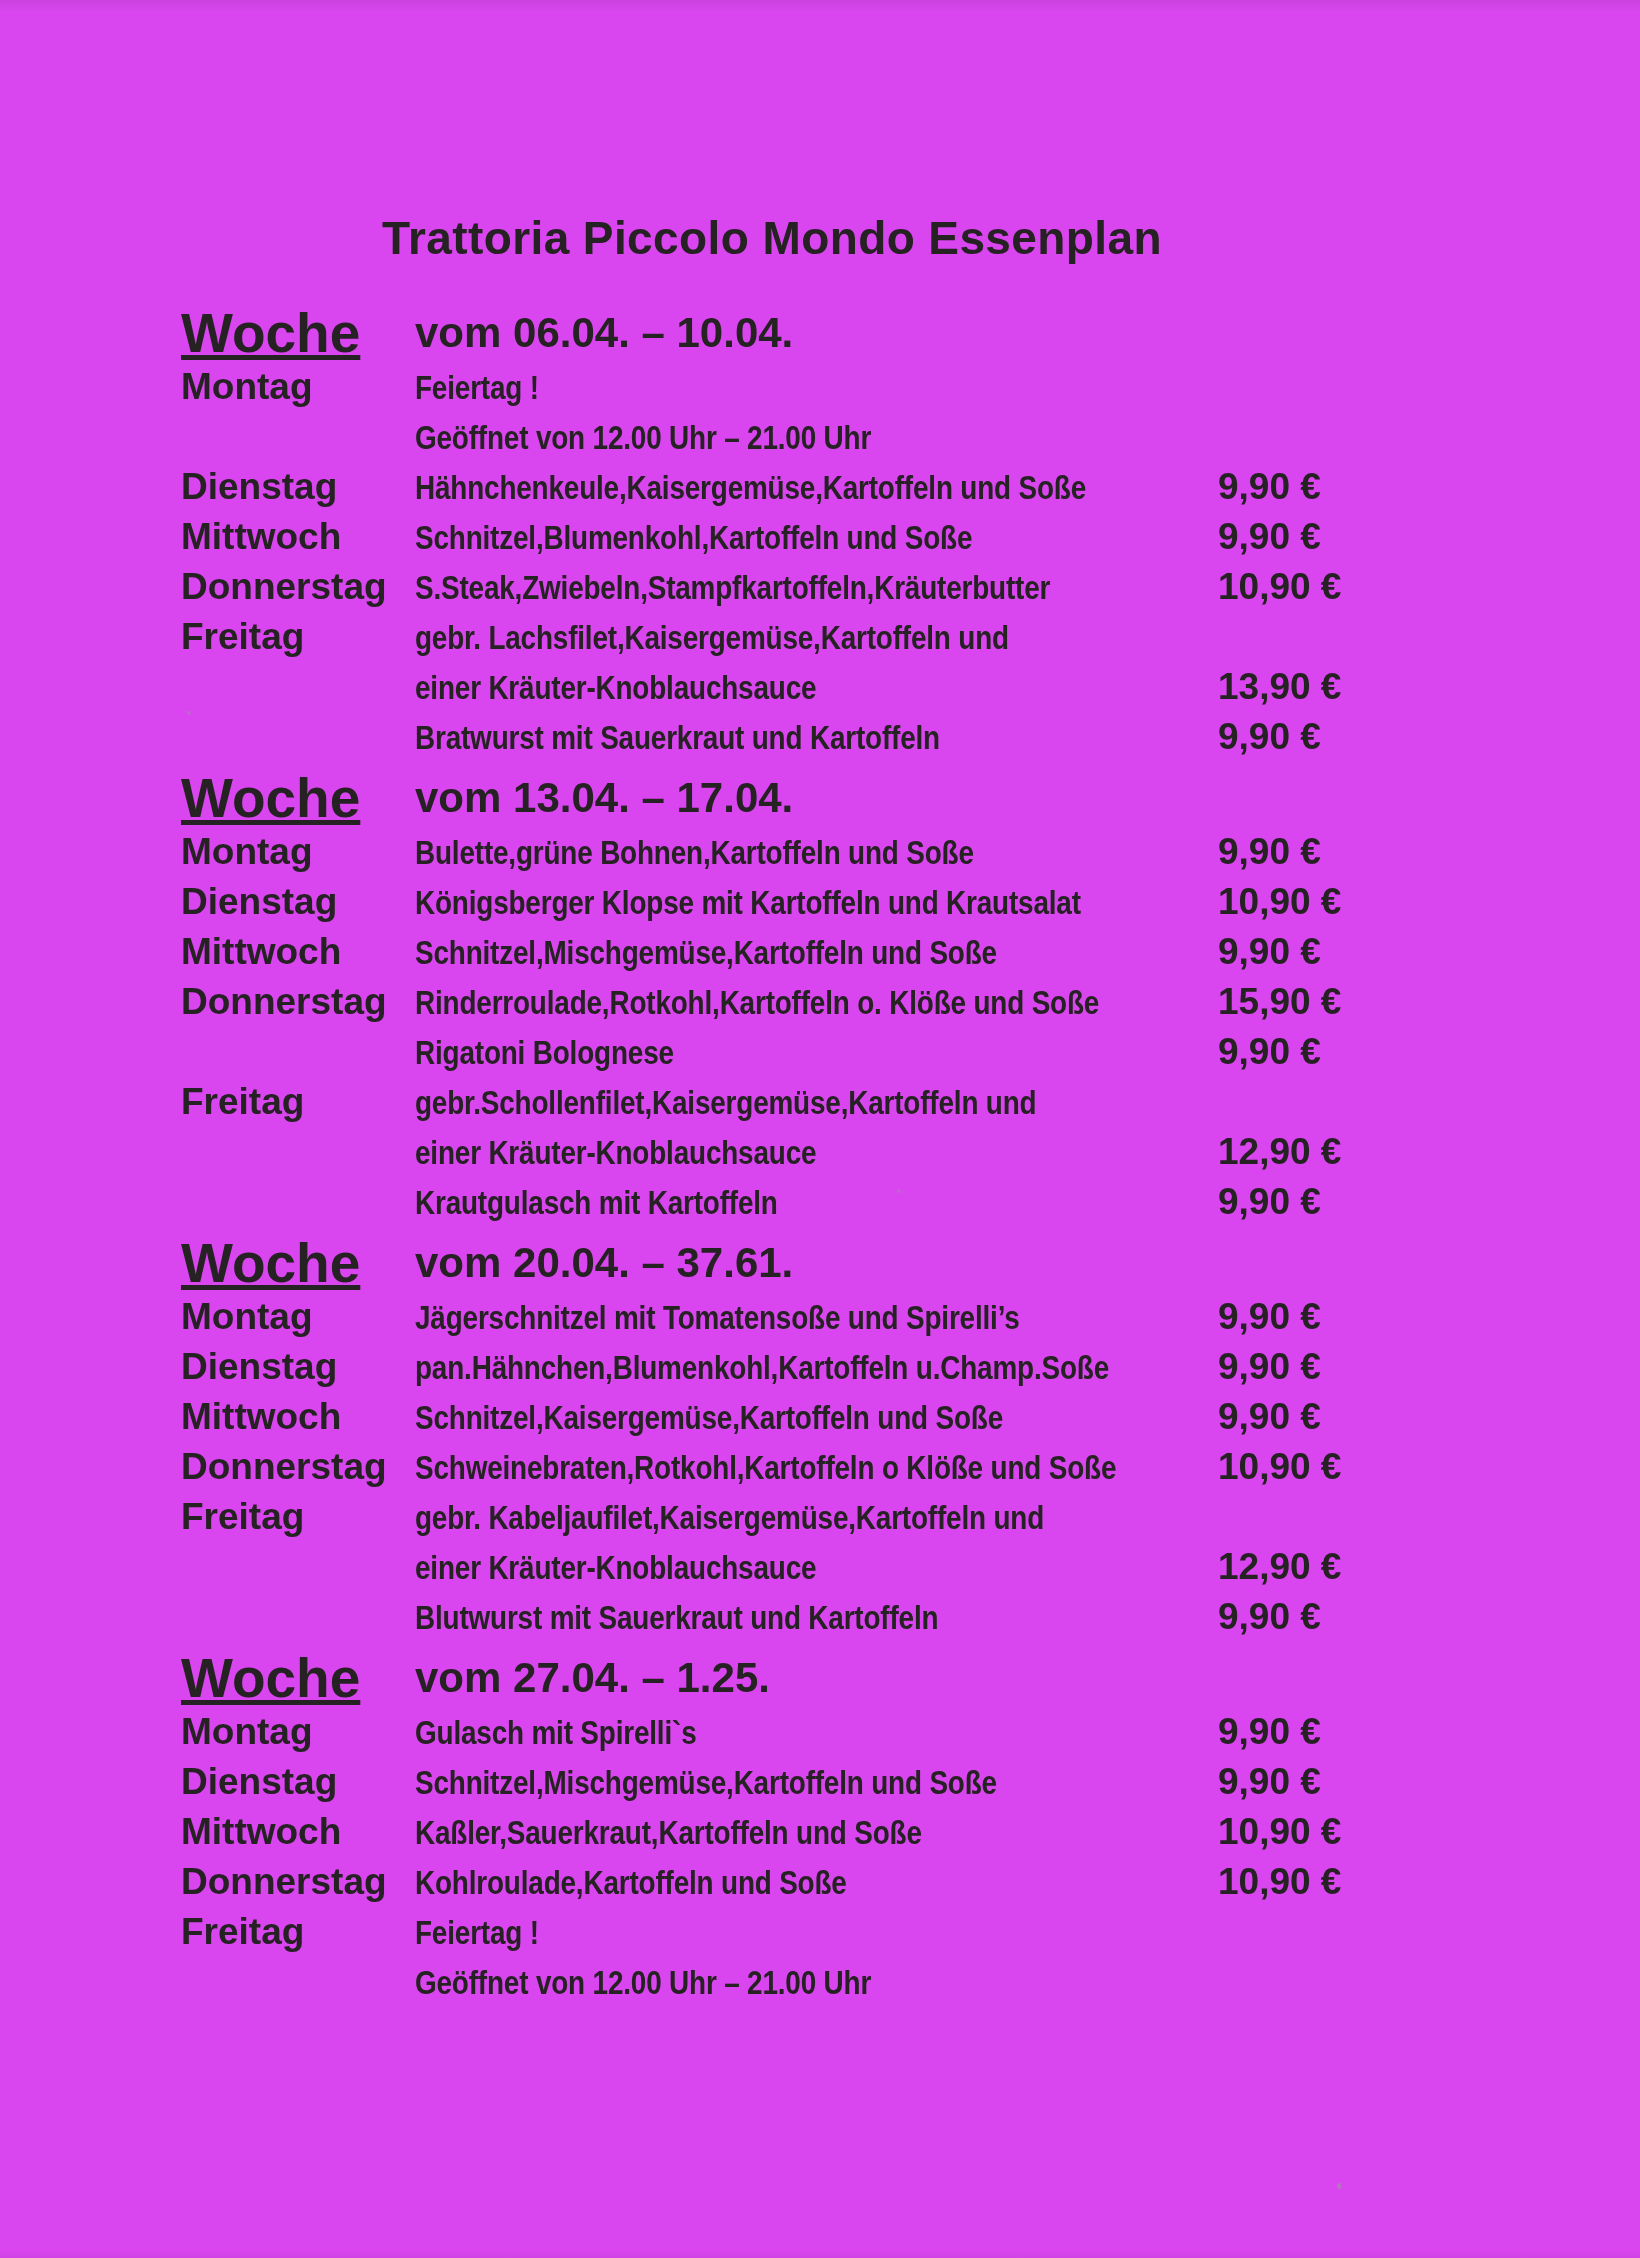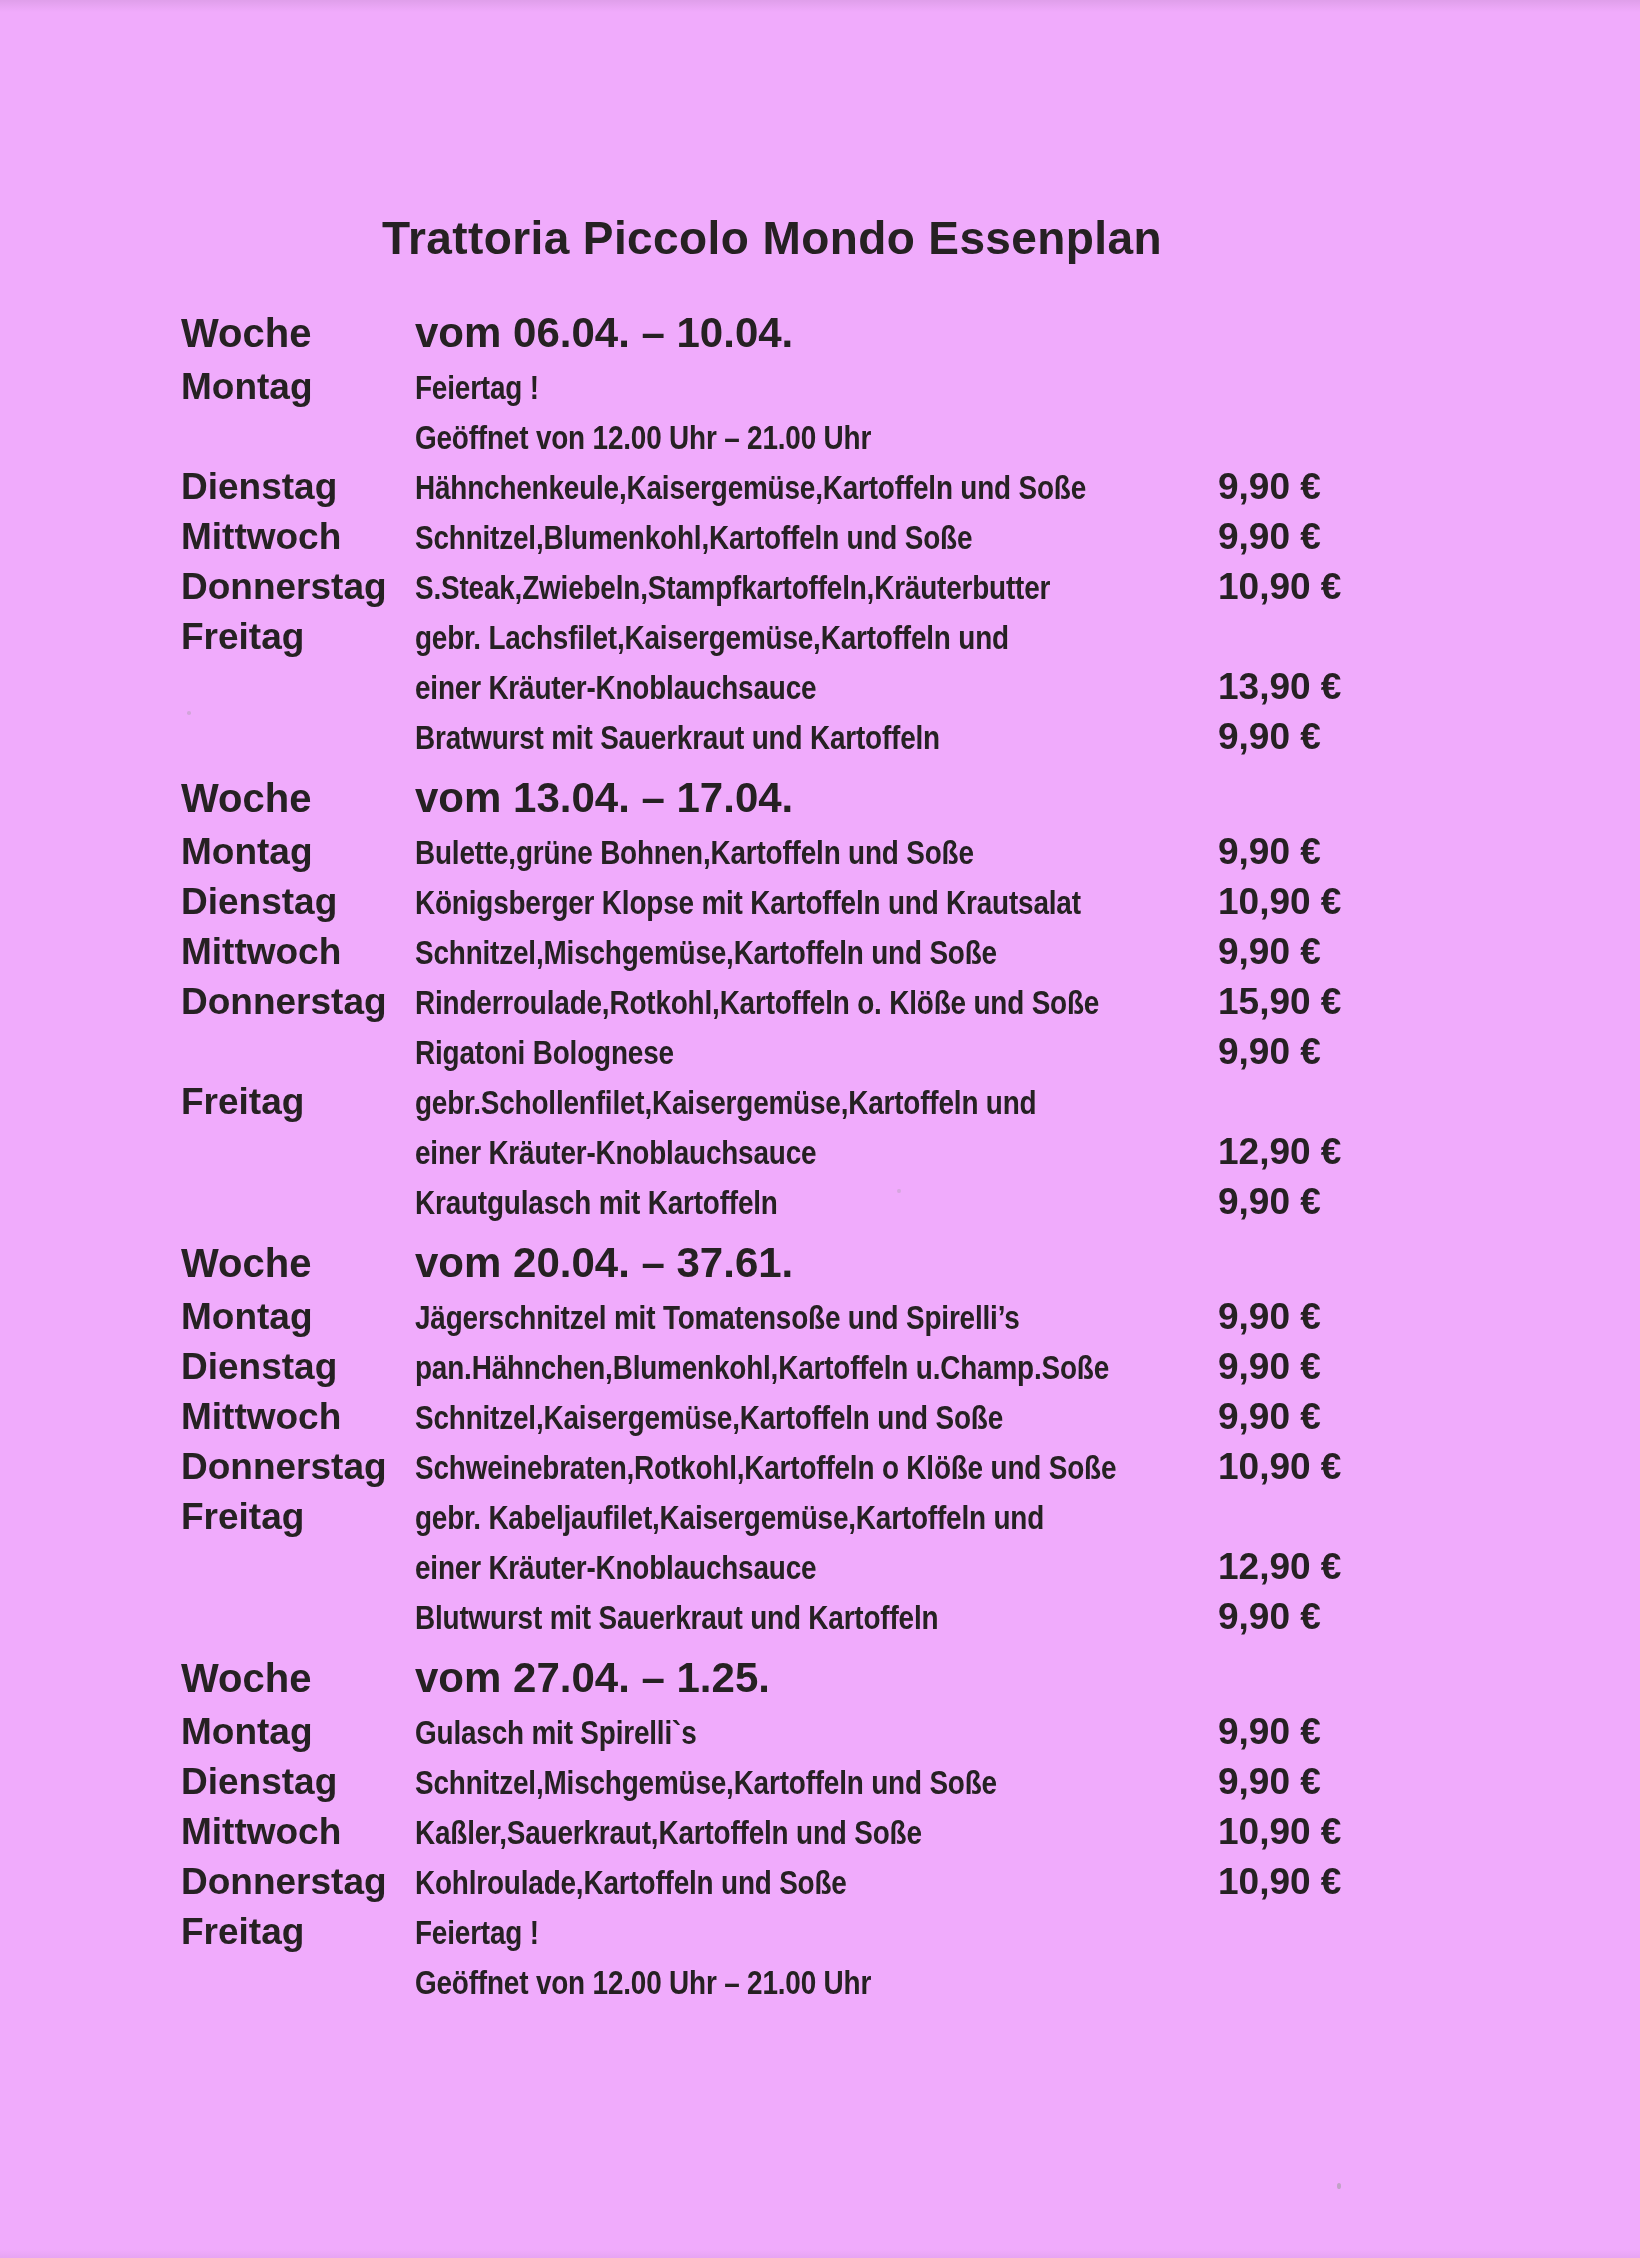--- a/index.html
+++ b/index.html
@@ -12,21 +12,21 @@
     height: 2258px;
     font-family: "Liberation Sans", sans-serif;
     font-weight: 700;
     color: #262123;
     overflow: hidden;
     position: relative;
   }
   .sheet {
     position: absolute;
     inset: 0;
-    background: #f0abfc;
+    background: #d946ef;
     padding-left: 48px;
   }
   .scan-edge-top {
     position: absolute;
     top: 0; left: 0; right: 0;
     height: 12.4px;
     background: linear-gradient(to bottom, rgba(0,0,0,0.07), rgba(0,0,0,0));
     pointer-events: none;
   }
   .scan-edge-bottom {
@@ -66,22 +66,23 @@
   }
   .day {
     position: absolute;
     left: 181px;
     top: 0;
     font-size: 37px;
     line-height: 50px;
     white-space: nowrap;
   }
   .header-row .day {
-    font-size: 40px;
+    font-size: 55px;
     line-height: 58px;
+    text-decoration: underline;
   }
   .item {
     position: absolute;
     left: 415px;
     top: 0;
     font-size: 34px;
     line-height: 50px;
     white-space: nowrap;
     transform: scaleX(0.82);
     transform-origin: 0 50%;

